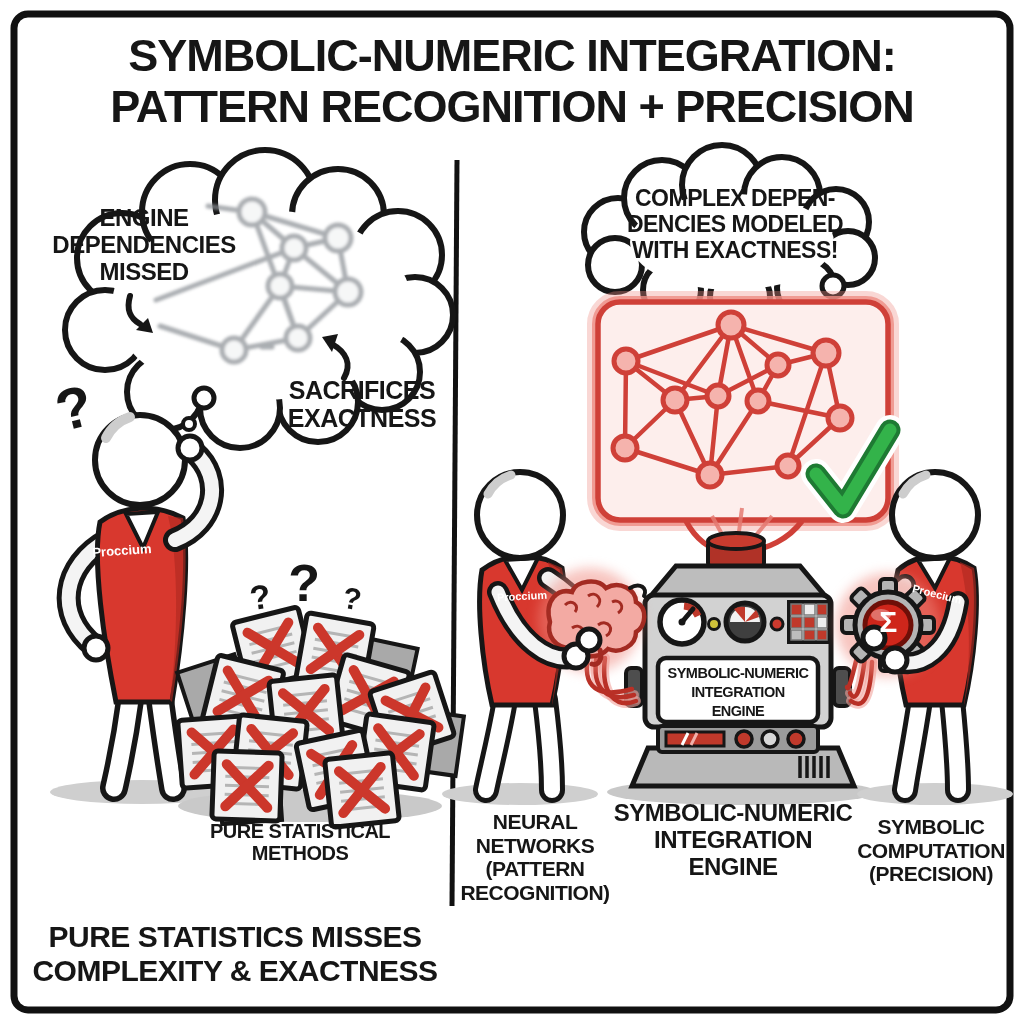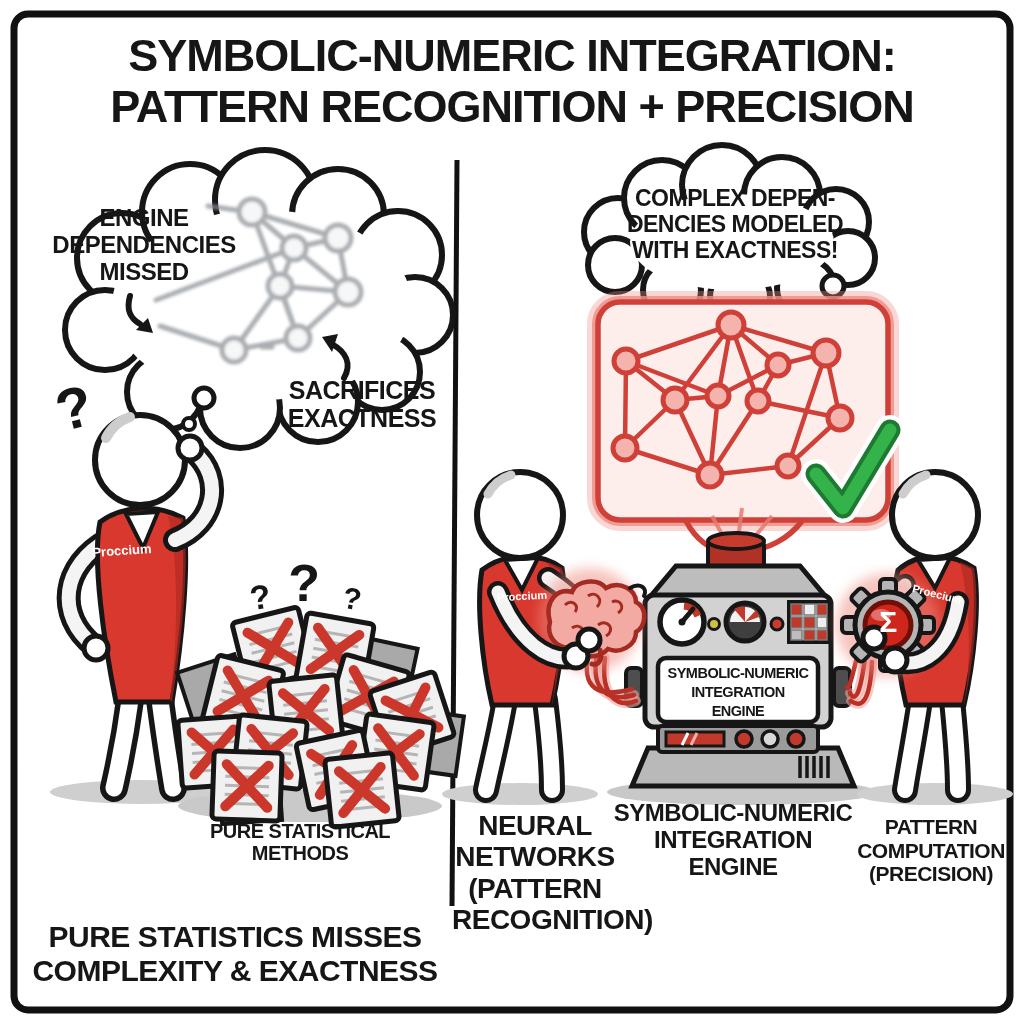--- a/index.html
+++ b/index.html
@@ -12,21 +12,21 @@
   .cloud-left-text{left:50px;top:205px;width:188px;font-size:24px;}
   .sacrifices-text{left:281px;top:376px;width:162px;font-size:25px;text-align:center;}
   .q-big{left:44px;top:376px;width:60px;font-size:58px;transform:rotate(-14deg);}
   .pile-q1{left:240px;top:578px;width:40px;font-size:34px;transform:rotate(-8deg);}
   .pile-q2{left:282px;top:554px;width:44px;font-size:52px;}
   .pile-q3{left:334px;top:582px;width:36px;font-size:30px;transform:rotate(9deg);}
   .pile-label{left:158px;top:820px;width:284px;font-size:20px;}
   .caption-left{left:12px;top:920px;width:446px;font-size:30px;}
   .bubble-right-text{left:604px;top:186px;width:262px;font-size:23px;}
   .plate-text{left:658px;top:664px;width:160px;font-size:14.5px;line-height:1.3;}
-  .neural-label{left:452px;top:810px;width:166px;font-size:28px;}
+  .neural-label{left:452px;top:810px;width:166px;font-size:21px;}
   .engine-label{left:602px;top:800px;width:262px;font-size:24px;}
   .symbolic-label{left:848px;top:815px;width:166px;font-size:21px;}
   .caption-right{left:465px;top:920px;width:545px;font-size:30px;}
   .vest-label{color:#ffffff;font-size:13px;letter-spacing:0;}
   .vest-1{left:88px;top:544px;width:68px;transform:rotate(-4deg);}
   .vest-2{left:492px;top:590px;width:60px;font-size:11px;transform:rotate(-3deg);}
   .vest-3{left:908px;top:588px;width:58px;font-size:11px;transform:rotate(14deg);}
   .sigma{left:870px;top:605px;width:36px;font-size:30px;color:#ffffff;font-weight:800;}
 </style>
 </head>
@@ -446,17 +446,17 @@
 <div class="txt vest-label vest-2">Proccium</div>
 <div class="txt vest-label vest-3">Proecium</div>
 <div class="txt sigma">Σ</div>
 <div class="txt neural-label">NEURAL
 NETWORKS
 (PATTERN
 RECOGNITION)</div>
 <div class="txt engine-label">SYMBOLIC-NUMERIC
 INTEGRATION
 ENGINE</div>
-<div class="txt symbolic-label">PATTERN
+<div class="txt symbolic-label">SYMBOLIC
 COMPUTATION
 (PRECISION)</div>
 
 </div>
 
 </body></html>

